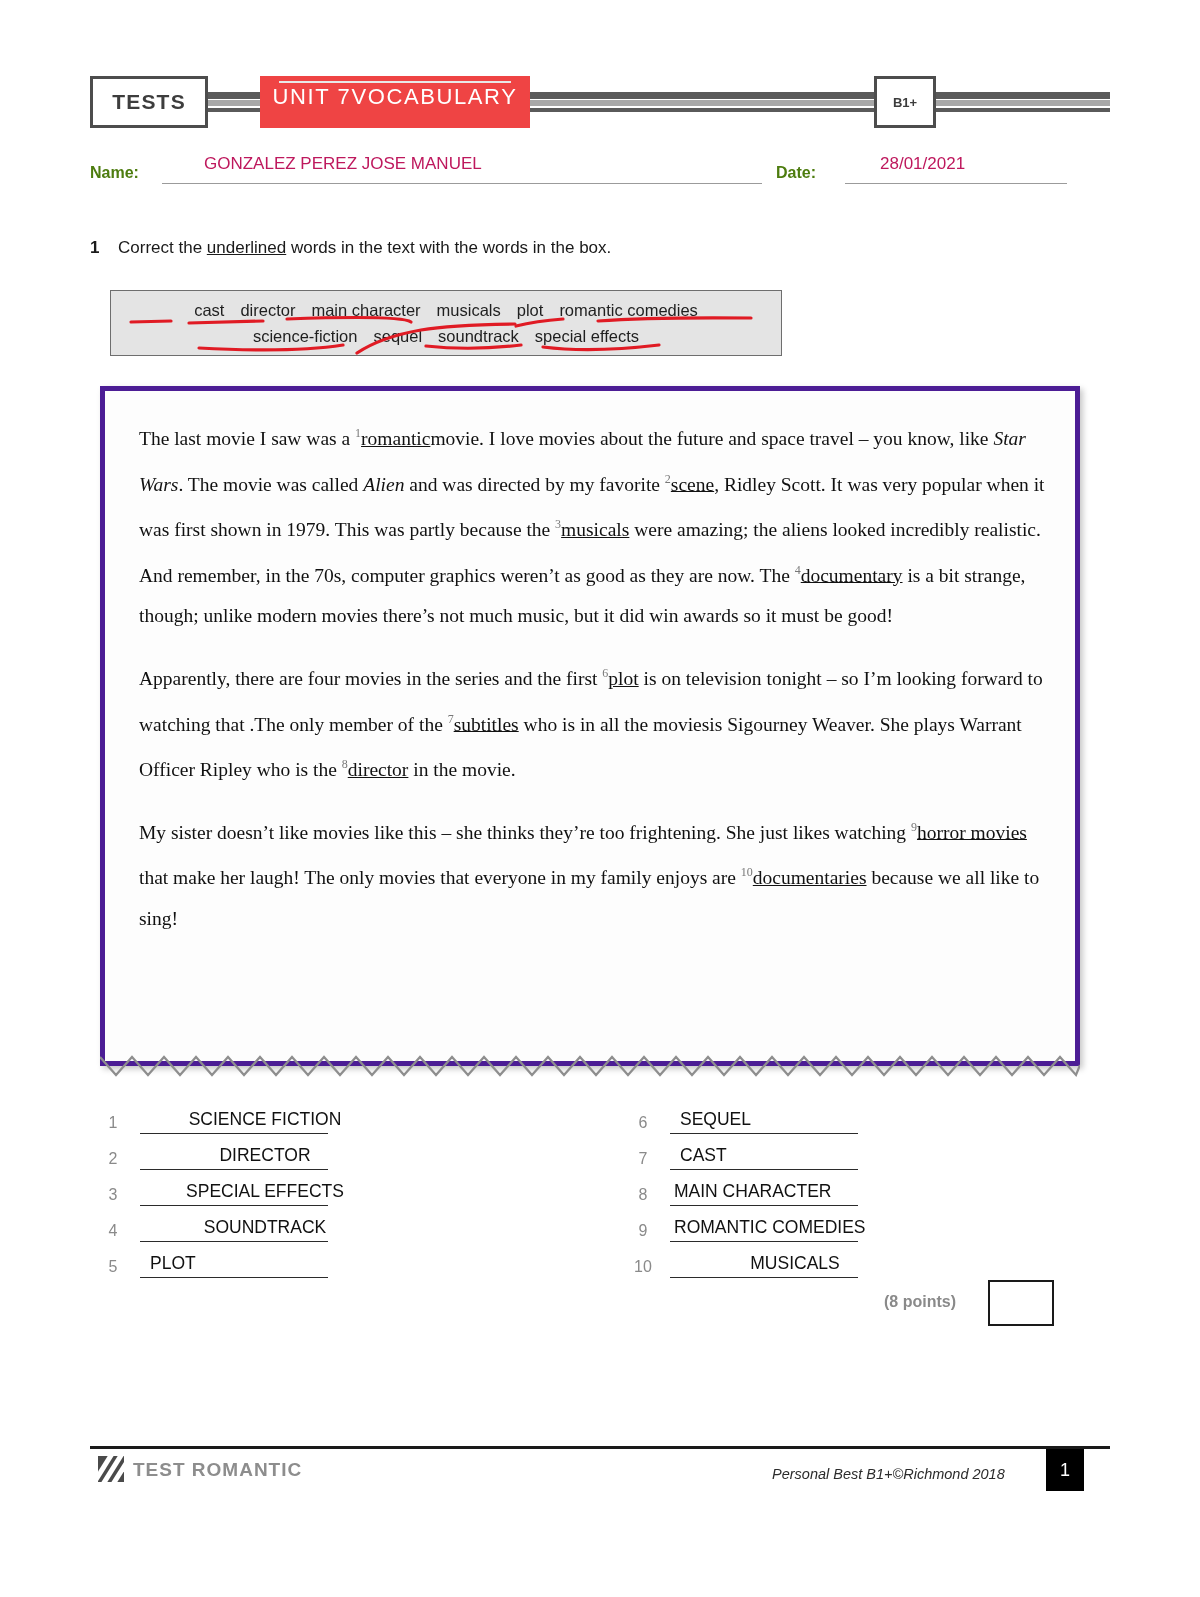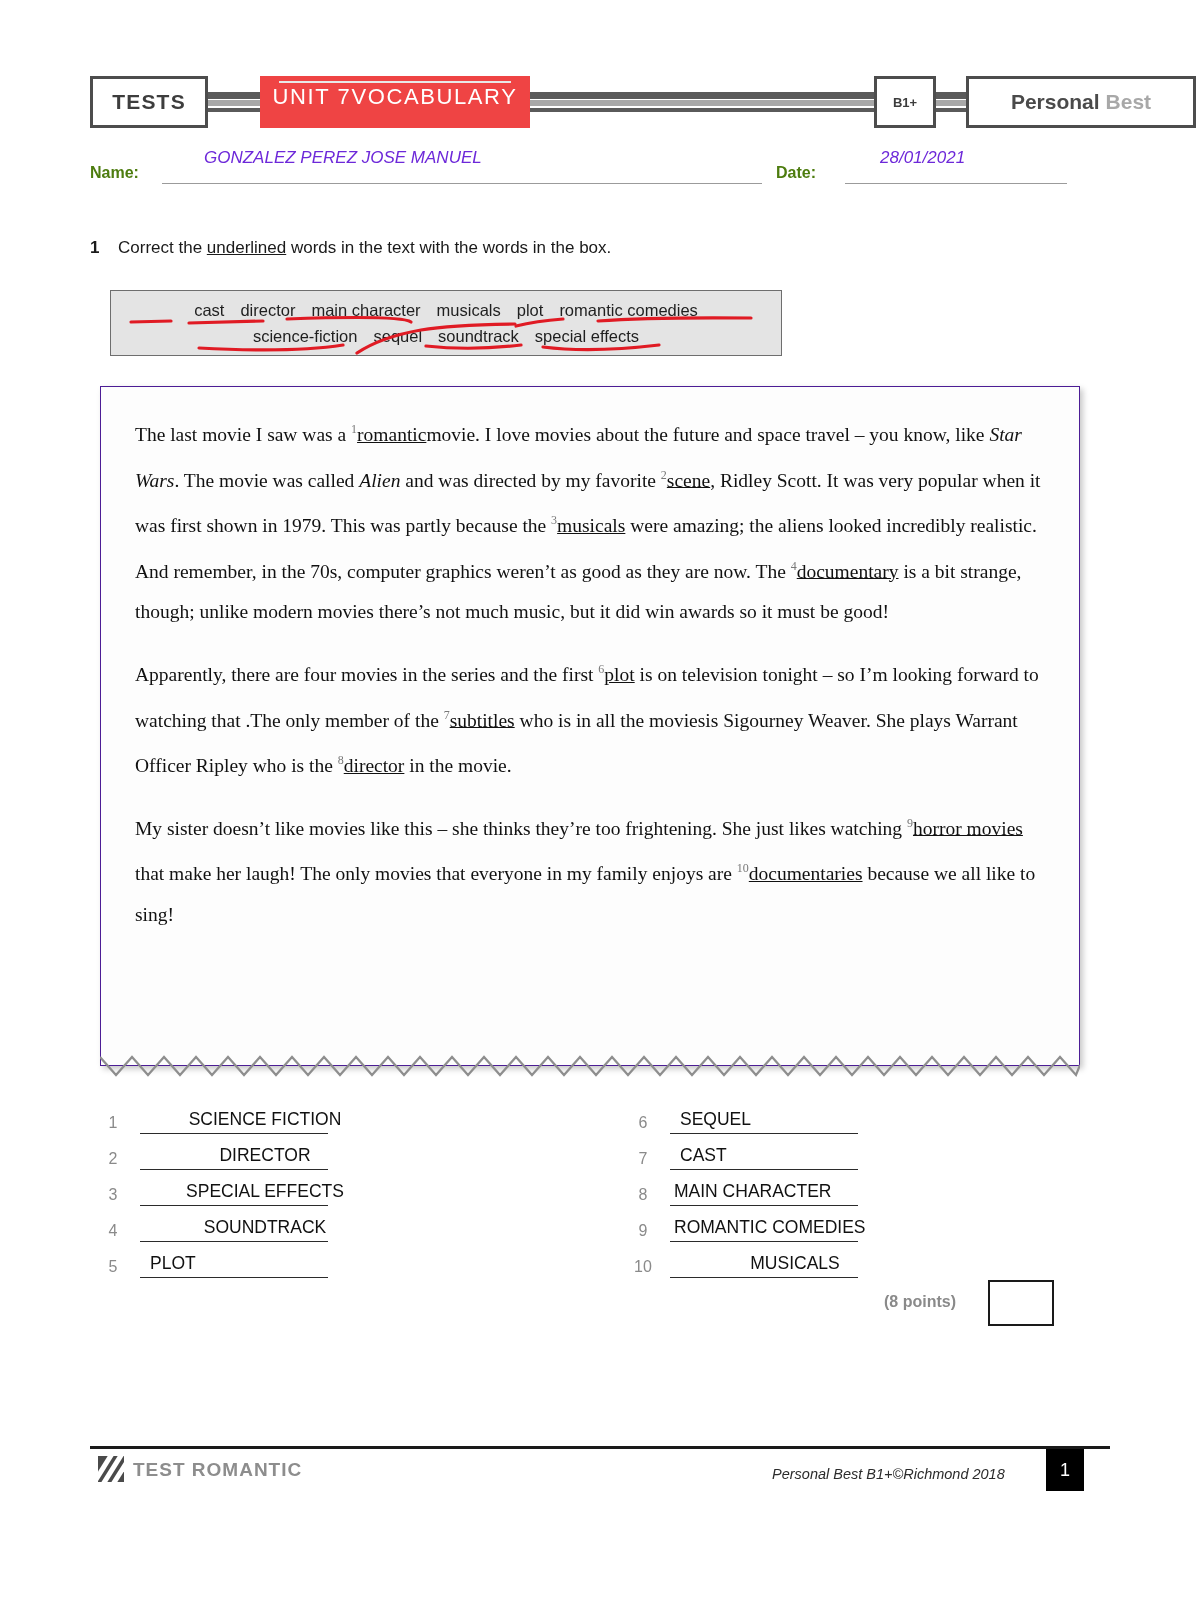--- a/index.html
+++ b/index.html
@@ -54,23 +54,22 @@
 
   
   .namerow{ position:absolute; left:90px; top:150px; width:1020px; height:34px; }
   .lbl{ position:absolute; font-size:16px; font-weight:700; color:#4d7c0f; bottom:2px;}
   .lbl-name{ left:0; }
   .lbl-date{ left:686px; }
   .rule{ position:absolute; bottom:0; height:1px; background:#9b9b9b; }
   .rule-name{ left:72px; width:600px; }
   .rule-date{ left:755px; width:222px; }
   .filled{
-    position:absolute; font-size:17px; color:#6d28d9; bottom:16px;
+    position:absolute; font-size:17px; color:#be185d; bottom:10px;
     white-space:nowrap;
-    font-style:italic;
   }
   .filled-name{ left:114px; }
   .filled-date{ left:790px; }
 
   
   .ex-num{ position:absolute; left:90px; top:238px; font-size:17px; font-weight:700; }
   .ex-text{ position:absolute; left:118px; top:238px; font-size:17px; font-weight:400; }
   .ex-text u{ text-decoration:underline; }
 
   
@@ -83,21 +82,21 @@
     white-space:nowrap;
   }
   .wb-l1{ top:10px;text-align:center; }
   .wb-l2{ top:36px; }
   .wb-line span{ margin:0 8px; }
   .wbsvg{ position:absolute; left:0; top:0; width:672px; height:66px; pointer-events:none; }
 
   
   .panel{
     position:absolute; left:100px; top:386px; width:980px; height:680px;
-    background:#fdfdfd; border:1px solid #4c1d95;
+    background:#fdfdfd; border:5px solid #4c1d95;
     box-shadow:3px 3px 6px rgba(0,0,0,0.22);
   }
   .panel-inner{
     position:absolute; left:34px; top:22px; width:910px;
     font-family:"Liberation Serif", serif;
     font-size:19.5px; line-height:41px; color:#111;
     text-align:left;
   }
   .panel-inner p{ margin:0 0 17px 0; }
   .panel-inner p:last-child{ margin-bottom:0; }
@@ -174,24 +173,20 @@
 
   <div class="hbox hbox-unit">
     <div class="thinline"></div>
     <span>UNIT 7VOCABULARY</span>
   </div>
 
   <div class="hbox hbox-level">
     <span>B1+</span>
   </div>
 
-  <div class="hbox hbox-brand">
-    <span class="pb1">Personal</span>
-    <span class="pb2">Best</span>
-  </div>
 </div>
 
 <div class="namerow">
   <div class="lbl lbl-name">Name:</div>
   <div class="rule rule-name"></div>
   <div class="filled filled-name">GONZALEZ PEREZ JOSE MANUEL</div>
 
   <div class="lbl lbl-date">Date:</div>
   <div class="rule rule-date"></div>
   <div class="filled filled-date">28/01/2021</div>

